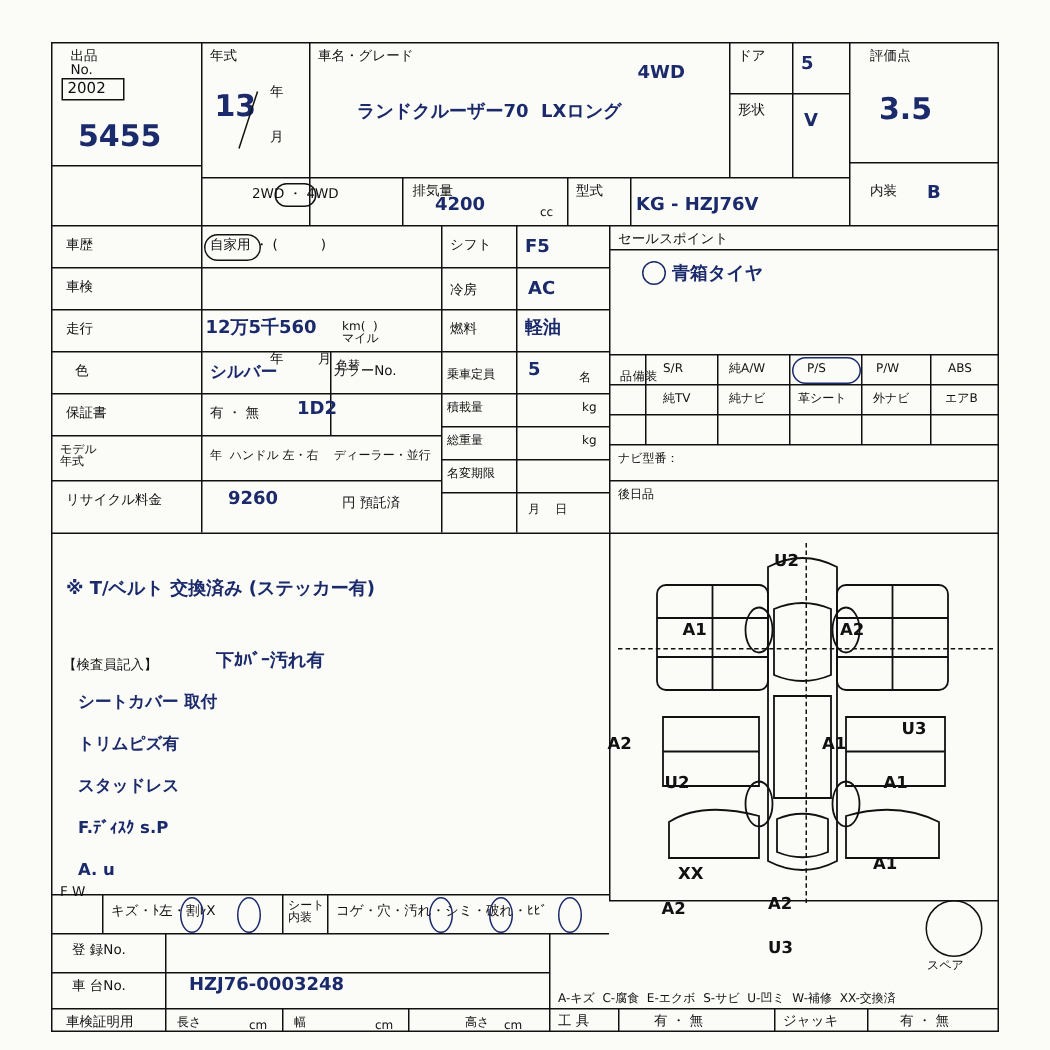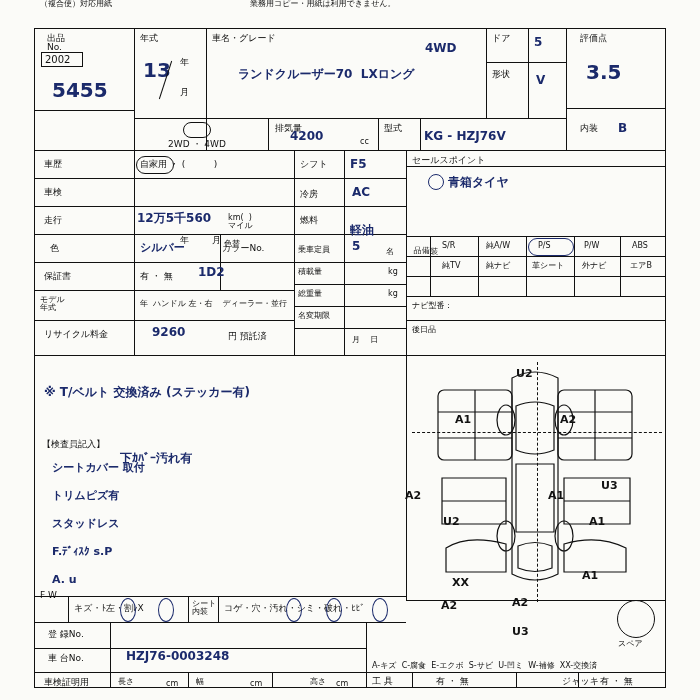--- a/index.html
+++ b/index.html
@@ -23,24 +23,20 @@
   .dash{position:absolute;border-top:1px dashed #111;}
   .dashv{position:absolute;border-left:1px dashed #111;}
   .car rect,.car path,.car ellipse,.car line{fill:none;stroke:#111;stroke-width:1.2;}
   .topcut{position:absolute;left:0;top:0;width:700px;height:14px;overflow:hidden;}
 </style>
 </head>
 <body>
 
 <div id="sheet">
 
-  <div class="topcut">
-    <span class="t xs" style="left:40px;top:0px;">（複合使）対応用紙</span>
-    <span class="t xs" style="left:250px;top:0px;">業務用コピー・用紙は利用できません。</span>
-  </div>
 
   <div class="dbox" style="left:34px;top:28px;width:632px;height:660px;"></div>
 
   <div class="ln h" style="left:34px;top:110px;width:100px;"></div>
   <div class="ln h" style="left:134px;top:118px;width:432px;"></div>
   <div class="ln h" style="left:34px;top:150px;width:632px;"></div>
   <div class="ln h" style="left:566px;top:108px;width:100px;"></div>
 
   <div class="ln v" style="left:134px;top:28px;height:122px;"></div>
   <div class="ln v" style="left:206px;top:28px;height:122px;"></div>
@@ -71,21 +67,21 @@
   <span class="t" style="left:492px;top:34px;">ドア</span>
   <span class="t hand med" style="left:534px;top:36px;">5</span>
   <span class="t" style="left:492px;top:70px;">形状</span>
   <span class="t hand med" style="left:536px;top:74px;">V</span>
 
   <span class="t" style="left:580px;top:34px;">評価点</span>
   <span class="t hand big" style="left:586px;top:62px;">3.5</span>
   <span class="t" style="left:580px;top:124px;">内装</span>
   <span class="t hand med" style="left:618px;top:122px;">B</span>
 
-  <span class="t" style="left:168px;top:140px;">2WD ・ 4WD</span>
+  <span class="t" style="left:168px;top:126px;">2WD ・ 4WD</span>
   <div class="circ-bk" style="left:183px;top:122px;width:26px;height:14px;border-radius:10px;"></div>
   <span class="t" style="left:275px;top:124px;">排気量</span>
   <span class="t hand med" style="left:290px;top:130px;">4200</span>
   <span class="t xs" style="left:360px;top:138px;">cc</span>
   <span class="t" style="left:384px;top:124px;">型式</span>
   <span class="t hand med" style="left:424px;top:130px;">KG - HZJ76V</span>
 
   <div class="ln v" style="left:134px;top:150px;height:205px;"></div>
   <div class="ln h" style="left:34px;top:178px;width:100px;"></div>
   <div class="ln h" style="left:34px;top:206px;width:100px;"></div>
@@ -141,21 +137,21 @@
   <div class="ln h" style="left:294px;top:262px;width:112px;"></div>
   <div class="ln h" style="left:294px;top:284px;width:112px;"></div>
   <div class="ln h" style="left:294px;top:306px;width:112px;"></div>
   <div class="ln h" style="left:294px;top:328px;width:112px;"></div>
 
   <span class="t" style="left:300px;top:160px;">シフト</span>
   <span class="t hand med" style="left:350px;top:158px;">F5</span>
   <span class="t" style="left:300px;top:190px;">冷房</span>
   <span class="t hand med" style="left:352px;top:186px;">AC</span>
   <span class="t" style="left:300px;top:216px;">燃料</span>
-  <span class="t hand med" style="left:350px;top:224px;">軽油</span>
+  <span class="t hand med" style="left:350px;top:212px;">軽油</span>
   <span class="t xs" style="left:298px;top:246px;">乗車定員</span>
   <span class="t hand med" style="left:352px;top:240px;">5</span>
   <span class="t xs" style="left:386px;top:248px;">名</span>
   <span class="t xs" style="left:298px;top:268px;">積載量</span>
   <span class="t xs" style="left:388px;top:268px;">kg</span>
   <span class="t xs" style="left:298px;top:290px;">総重量</span>
   <span class="t xs" style="left:388px;top:290px;">kg</span>
   <span class="t xs" style="left:298px;top:312px;">名変期限</span>
   <span class="t xs" style="left:352px;top:336px;">月    日</span>
 
@@ -188,21 +184,21 @@
   <span class="t xs" style="left:532px;top:262px;">革シート</span>
   <span class="t xs" style="left:582px;top:262px;">外ナビ</span>
   <span class="t xs" style="left:630px;top:262px;">エアB</span>
   <div class="circ" style="left:528px;top:238px;width:44px;height:16px;border-radius:10px;"></div>
 
   <span class="t xs" style="left:412px;top:302px;">ナビ型番：</span>
   <span class="t xs" style="left:412px;top:326px;">後日品</span>
 
   <span class="t hand med" style="left:44px;top:386px;">※ T/ベルト 交換済み (ステッカー有)</span>
   <span class="t" style="left:42px;top:440px;">【検査員記入】</span>
-  <span class="t hand med" style="left:120px;top:434px;margin-top:18px;">下ｶﾊﾞｰ汚れ有</span>
+  <span class="t hand med" style="left:144px;top:434px;">下ｶﾊﾞｰ汚れ有</span>
   <span class="t hand sm" style="left:52px;top:462px;">シートカバー 取付</span>
   <span class="t hand sm" style="left:52px;top:490px;">トリムピズ有</span>
   <span class="t hand sm" style="left:52px;top:518px;">スタッドレス</span>
   <span class="t hand sm" style="left:52px;top:546px;">F.ﾃﾞｨｽｸ s.P</span>
   <span class="t hand sm" style="left:52px;top:574px;">A. u</span>
 
   <div class="ln v" style="left:406px;top:355px;height:245px;"></div>
   <div class="ln h" style="left:406px;top:600px;width:260px;"></div>
 
   <svg class="car" width="250" height="240" viewBox="0 0 250 240" style="position:absolute;left:412px;top:360px;">
@@ -289,16 +285,16 @@
   <div class="ln v" style="left:188px;top:672px;height:16px;"></div>
   <div class="ln v" style="left:272px;top:672px;height:16px;"></div>
 
   <span class="t xs" style="left:372px;top:662px;">A-キズ  C-腐食  E-エクボ  S-サビ  U-凹ミ  W-補修  XX-交換済</span>
   <div class="ln h" style="left:366px;top:672px;width:300px;"></div>
   <div class="ln v" style="left:516px;top:672px;height:16px;"></div>
   <div class="ln v" style="left:412px;top:672px;height:16px;"></div>
   <div class="ln v" style="left:578px;top:672px;height:16px;"></div>
   <span class="t" style="left:372px;top:677px;">工 具</span>
   <span class="t" style="left:436px;top:677px;">有 ・ 無</span>
-  <span class="t" style="left:522px;top:677px;margin-left:40px;">ジャッキ</span>
+  <span class="t" style="left:522px;top:677px;">ジャッキ</span>
   <span class="t" style="left:600px;top:677px;">有 ・ 無</span>
 
 </div>
 
 </body></html>

